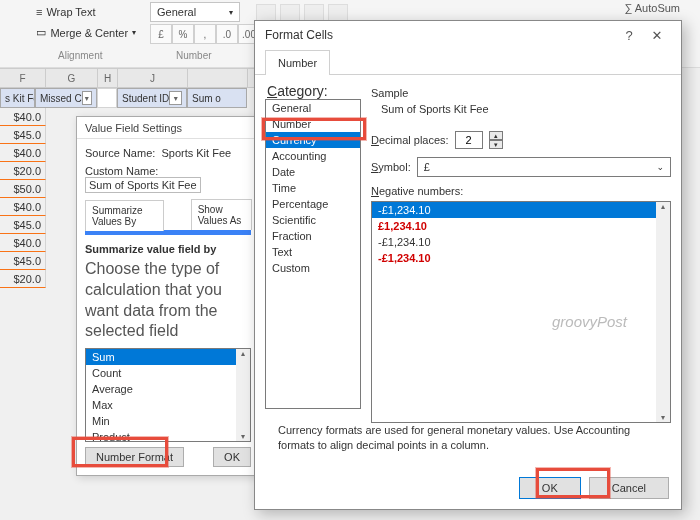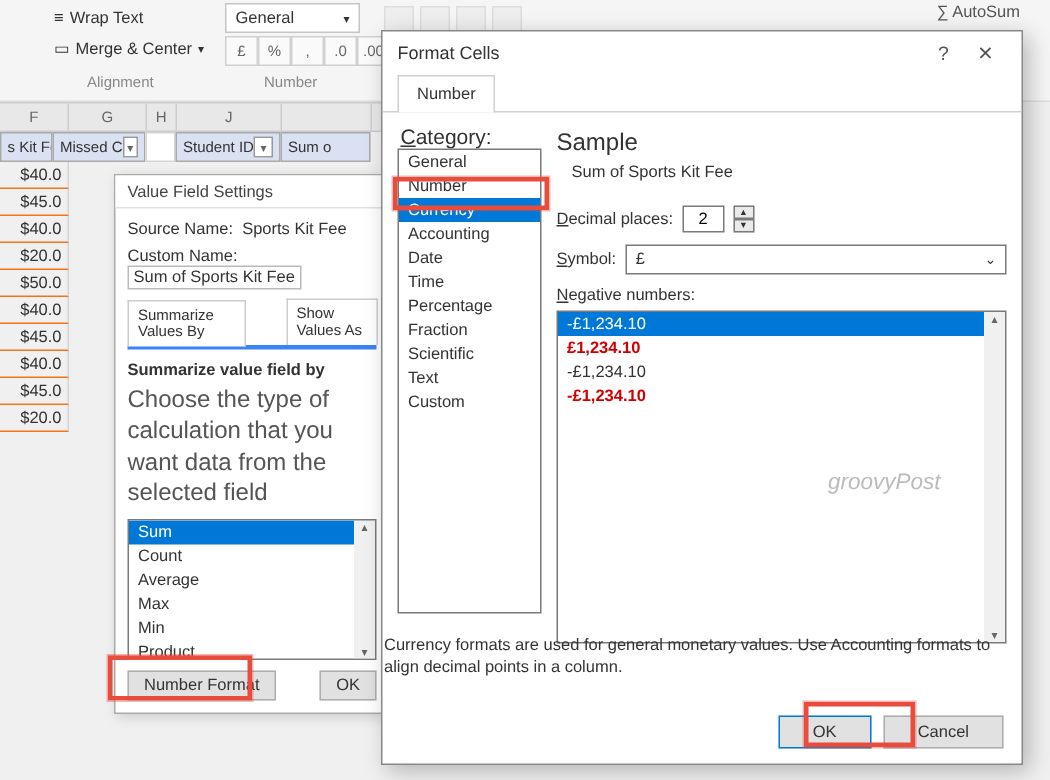--- a/index.html
+++ b/index.html
@@ -27,21 +27,21 @@
   .dataheaders .dh { height:20px; display:flex; align-items:center; padding:0 4px; background:#d9e1f2; border:1px solid #aaa; font-size:10px; white-space:nowrap; overflow:hidden; }
   .dh .arrow { margin-left:auto; width:14px; height:14px; border:1px solid #999; background:#fff; display:flex; align-items:center; justify-content:center; font-size:8px; color:#666; }
   .rows .r { display:flex; }
   .rows .r .c { height:18px; border-right:1px solid #d4d4d4; border-bottom:1px solid #f97316; text-align:right; padding:0 4px; font-size:11px; display:flex; align-items:center; justify-content:flex-end; }
 
   
   .vfs { position:absolute; top:116px; left:76px; width:184px; height:360px; background:#fff; border:1px solid #aaa; box-shadow:2px 2px 8px rgba(0,0,0,.15); }
   .vfs .title { height:22px; background:#fff; border-bottom:1px solid #e0e0e0; display:flex; align-items:center; padding:0 8px; font-size:11px; color:#444; }
   .vfs .body { padding:8px; font-size:11px; color:#333; }
   .vfs .row { margin-bottom:6px; }
-  .vfs .tabs { display:flex; margin-top:4px; border-bottom:3px solid #3b82f6;gap:28px; }
+  .vfs .tabs { display:flex; margin-top:4px; border-bottom:5px solid #3b82f6;gap:28px; }
   .vfs .tab { padding:4px 6px; font-size:10px; border:1px solid #ccc; border-bottom:none; background:#fff; margin-right:-1px;}
   .vfs .tab.active { background:#fff; position:relative; top:1px; }
   .vfs .bold { font-weight:600; margin-top:8px; }
   .vfs .desc { font-size:16px; color:#555; line-height:1.3; margin:4px 0 6px; }
   .vfs .listbox { border:1px solid #7a7a7a; height:94px; overflow:hidden; position:relative; }
   .vfs .listbox .item { padding:2px 6px; font-size:11px; }
   .vfs .listbox .item.sel { background:#0078d7; color:#fff; }
   .vfs .listbox .sb { position:absolute; right:0; top:0; bottom:0; width:14px; background:#f0f0f0; display:flex; flex-direction:column; justify-content:space-between; align-items:center; font-size:8px; color:#666; }
   .vfs .footer { position:absolute; bottom:8px; left:8px; right:8px; display:flex; justify-content:space-between; }
   .vfs .btn { padding:3px 10px; border:1px solid #adadad; background:#e1e1e1; font-size:11px; }
@@ -53,36 +53,36 @@
   .fmt .titlebar .wbtn { width:28px; height:22px; display:flex; align-items:center; justify-content:center; font-size:13px; color:#555; }
   .fmt .tabs { display:flex; padding:0 10px; border-bottom:1px solid #d0d0d0; }
   .fmt .tabs .t { padding:6px 12px; font-size:11px; border:1px solid #d0d0d0; border-bottom:none; background:#fff; position:relative; top:1px; }
   .fmt .content { display:flex; padding:10px; gap:10px; font-size:11px; }
   .fmt .catlabel { position:absolute; top:62px; left:12px; font-size:14px; }
   .fmt .catlist { width:96px; height:310px; border:1px solid #7a7a7a; margin-top:14px; overflow:hidden; }
   .fmt .catlist .ci { padding:2px 6px; font-size:11px; }
   .fmt .catlist .ci.sel { background:#0078d7; color:#fff; }
   .fmt .right { flex:1; padding-top:0; }
   .fmt .samplebox { padding:2px 0 8px; }
-  .fmt .samplelabel { font-size:16px; }
+  .fmt .samplelabel { font-size:11px; }
   .fmt .sampleval { padding:4px 2px 8px 10px; font-size:11px; }
   .fmt .decrow { display:flex; align-items:center; gap:6px; margin-bottom:8px; }
   .fmt .spin { width:28px; height:18px; border:1px solid #7a7a7a; text-align:center; font-size:11px; }
   .fmt .spinbtns { display:flex; flex-direction:column; }
   .fmt .spinbtns div { width:14px; height:9px; border:1px solid #7a7a7a; font-size:7px; line-height:7px; text-align:center; background:#eaeaea;}
   .fmt .symrow { display:flex; align-items:center; gap:6px; margin-bottom:8px; }
   .fmt .symsel { flex:1; height:20px; border:1px solid #7a7a7a; display:flex; align-items:center; padding:0 6px; justify-content:space-between; }
   .fmt .neglabel { margin-bottom:4px; }
   .fmt .neglist { border:1px solid #7a7a7a; height:222px; position:relative; }
   .fmt .neglist .ni { padding:2px 6px; font-size:11px; }
   .fmt .neglist .ni.sel { background:#0078d7; color:#fff; }
   .fmt .neglist .ni.red { color:#d00000;font-weight:bold; }
   .fmt .neglist .sb { position:absolute; right:0; top:0; bottom:0; width:14px; background:#f0f0f0; display:flex; flex-direction:column; justify-content:space-between; align-items:center; font-size:8px; color:#666;}
   .fmt .watermark { position:absolute; right:54px; top:292px; color:#bbb; font-size:15px; font-style:italic; }
-  .fmt .helptext { position:absolute; left:1px; right:12px; top:402px; font-size:11px; color:#333; line-height:1.35; }
+  .fmt .helptext { position:absolute; left:23px; right:12px; top:402px; font-size:11px; color:#333; line-height:1.35; }
   .fmt .footer { position:absolute; bottom:10px; right:12px; display:flex; gap:8px; }
   .fmt .btn { padding:4px 22px; border:1px solid #adadad; background:#e1e1e1; font-size:11px; }
   .fmt .btn.primary { background:#e1e1e1; border:1px solid #0078d7; }
 
   
   .hl { position:absolute; border:3px solid #e74c3c; pointer-events:none; box-shadow:0 0 0 1px rgba(231,76,60,.4);}
   .hl1 { top:437px; left:72px; width:96px; height:30px; }
   .hl2 { top:118px; left:262px; width:104px; height:22px; }
   .hl3 { top:468px; left:536px; width:74px; height:30px; }
 
@@ -227,22 +227,22 @@
   <div class="catlabel"><span class="underline-key">C</span>ategory:</div>
   <div class="content">
     <div class="catlist">
       <div class="ci">General</div>
       <div class="ci">Number</div>
       <div class="ci sel">Currency</div>
       <div class="ci">Accounting</div>
       <div class="ci">Date</div>
       <div class="ci">Time</div>
       <div class="ci">Percentage</div>
+      <div class="ci">Scientific</div>
       <div class="ci">Fraction</div>
-      <div class="ci">Scientific</div>
       <div class="ci">Text</div>
       <div class="ci">Custom</div>
     </div>
     <div class="right">
       <div class="samplebox">
         <div class="samplelabel">Sample</div>
         <div class="sampleval">Sum of Sports Kit Fee</div>
       </div>
       <div class="decrow">
         <span><span class="underline-key">D</span>ecimal places:</span>

